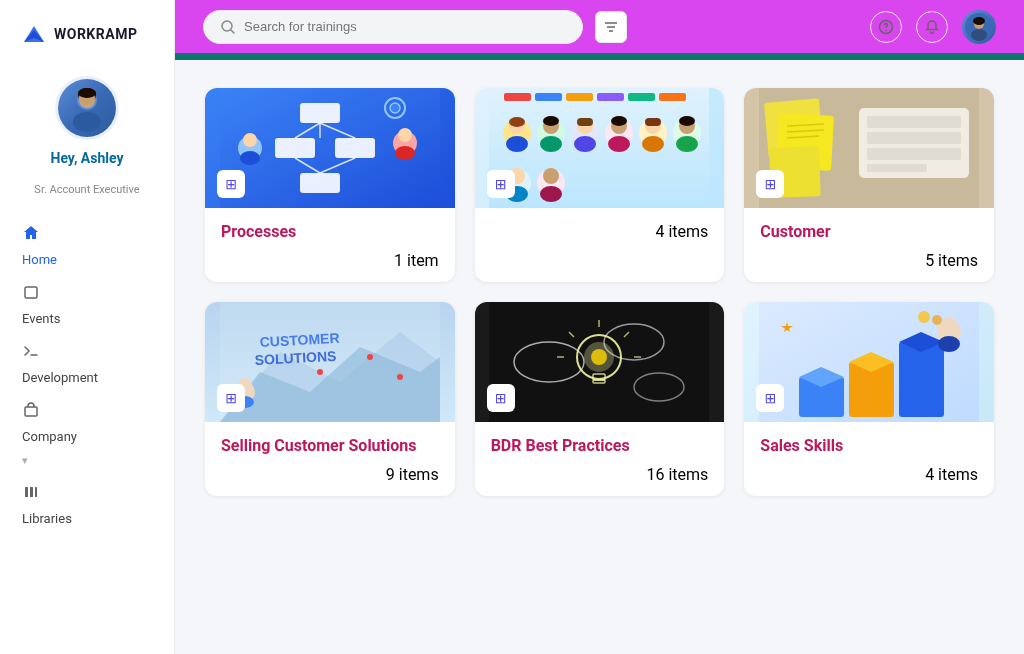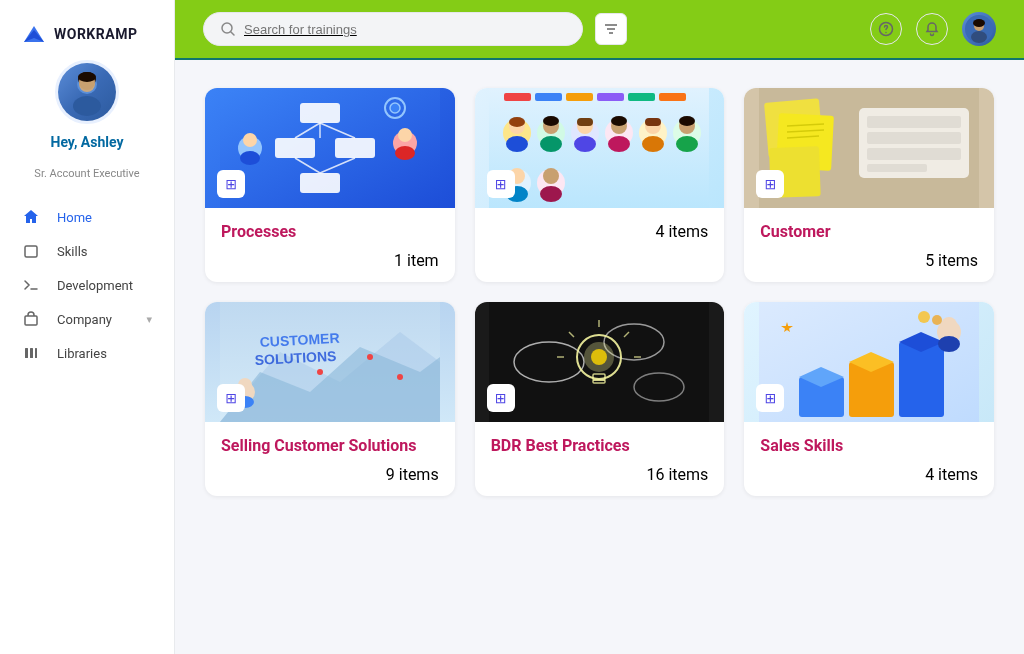--- a/index.html
+++ b/index.html
@@ -14,21 +14,21 @@
       display: flex;
       flex-direction: column;
       align-items: center;
       padding-top: 20px;
       height: 654px;
     }
     .sidebar-logo {
       display: flex;
       align-items: center;
       gap: 6px;
-      margin-bottom: 12px;
+      margin-bottom: 28px;
       align-self: flex-start;
       padding-left: 20px;
     }
     .logo-icon {
       width: 28px;
       height: 28px;
     }
     .logo-text {
       font-size: 14px;
       font-weight: 700;
@@ -66,28 +66,28 @@
       font-size: 11px;
       color: #888;
       margin-bottom: 20px;
     }
     .nav-items {
       width: 100%;
       padding: 0 10px;
     }
     .nav-item {
       display: flex;
-      align-items: center;
-      gap: 17px;
+      gap: 10px;
       padding: 8px 12px;
       border-radius: 8px;
       cursor: pointer;
       font-size: 13px;
       color: #444;
       transition: background 0.15s;
+      flex-direction: column;
     }
     .nav-item.active { color: #2563eb; }
     .nav-icon {
       width: 18px;
       height: 18px;
       display: flex;
       align-items: center;
       justify-content: center;
       color: #666;
     }
@@ -99,28 +99,27 @@
     .main {
       flex: 1;
       display: flex;
       flex-direction: column;
       overflow-y: auto;
       background: #f5f6fa;
     }
 
     
     .header {
-      background: #84cc16;
+      background: #d946ef;
       padding: 12px 28px;
       display: flex;
       align-items: center;
       justify-content: space-between;
-      border-bottom: 2px solid #0f766e;
+      border-bottom: 7px solid #0f766e;
       height: 60px;
-      text-decoration: underline;
     }
     .search-bar {
       display: flex;
       align-items: center;
       background: #f3f4f6;
       border-radius: 24px;
       padding: 8px 16px;
       width: 380px;
       gap: 8px;
       border: 1px solid #e5e7eb;
@@ -310,21 +309,21 @@
       <span class="nav-item-label">Home</span>
     </div>
 
     <div class="nav-item">
       <span class="nav-icon">
         <svg width="16" height="16" viewBox="0 0 16 16" fill="currentColor">
             <rect x="2" y="3" width="12" height="11" rx="1.5" fill="none" stroke="currentColor" stroke-width="1.5"></rect>
             <path d="M5 1v3M11 1v3M2 7h12"></path>
           </svg>
       </span>
-      <span class="nav-item-label">Skills</span>
+      <span class="nav-item-label">Events</span>
     </div>
 
     <div class="nav-item">
       <span class="nav-icon">
         <svg width="16" height="16" viewBox="0 0 16 16" fill="currentColor">
             <path d="M2 4l4 4-4 4M8 12h6" stroke="currentColor" stroke-width="1.5" fill="none" stroke-linecap="round"></path>
           </svg>
       </span>
       <span class="nav-item-label">Development</span>
     </div>

